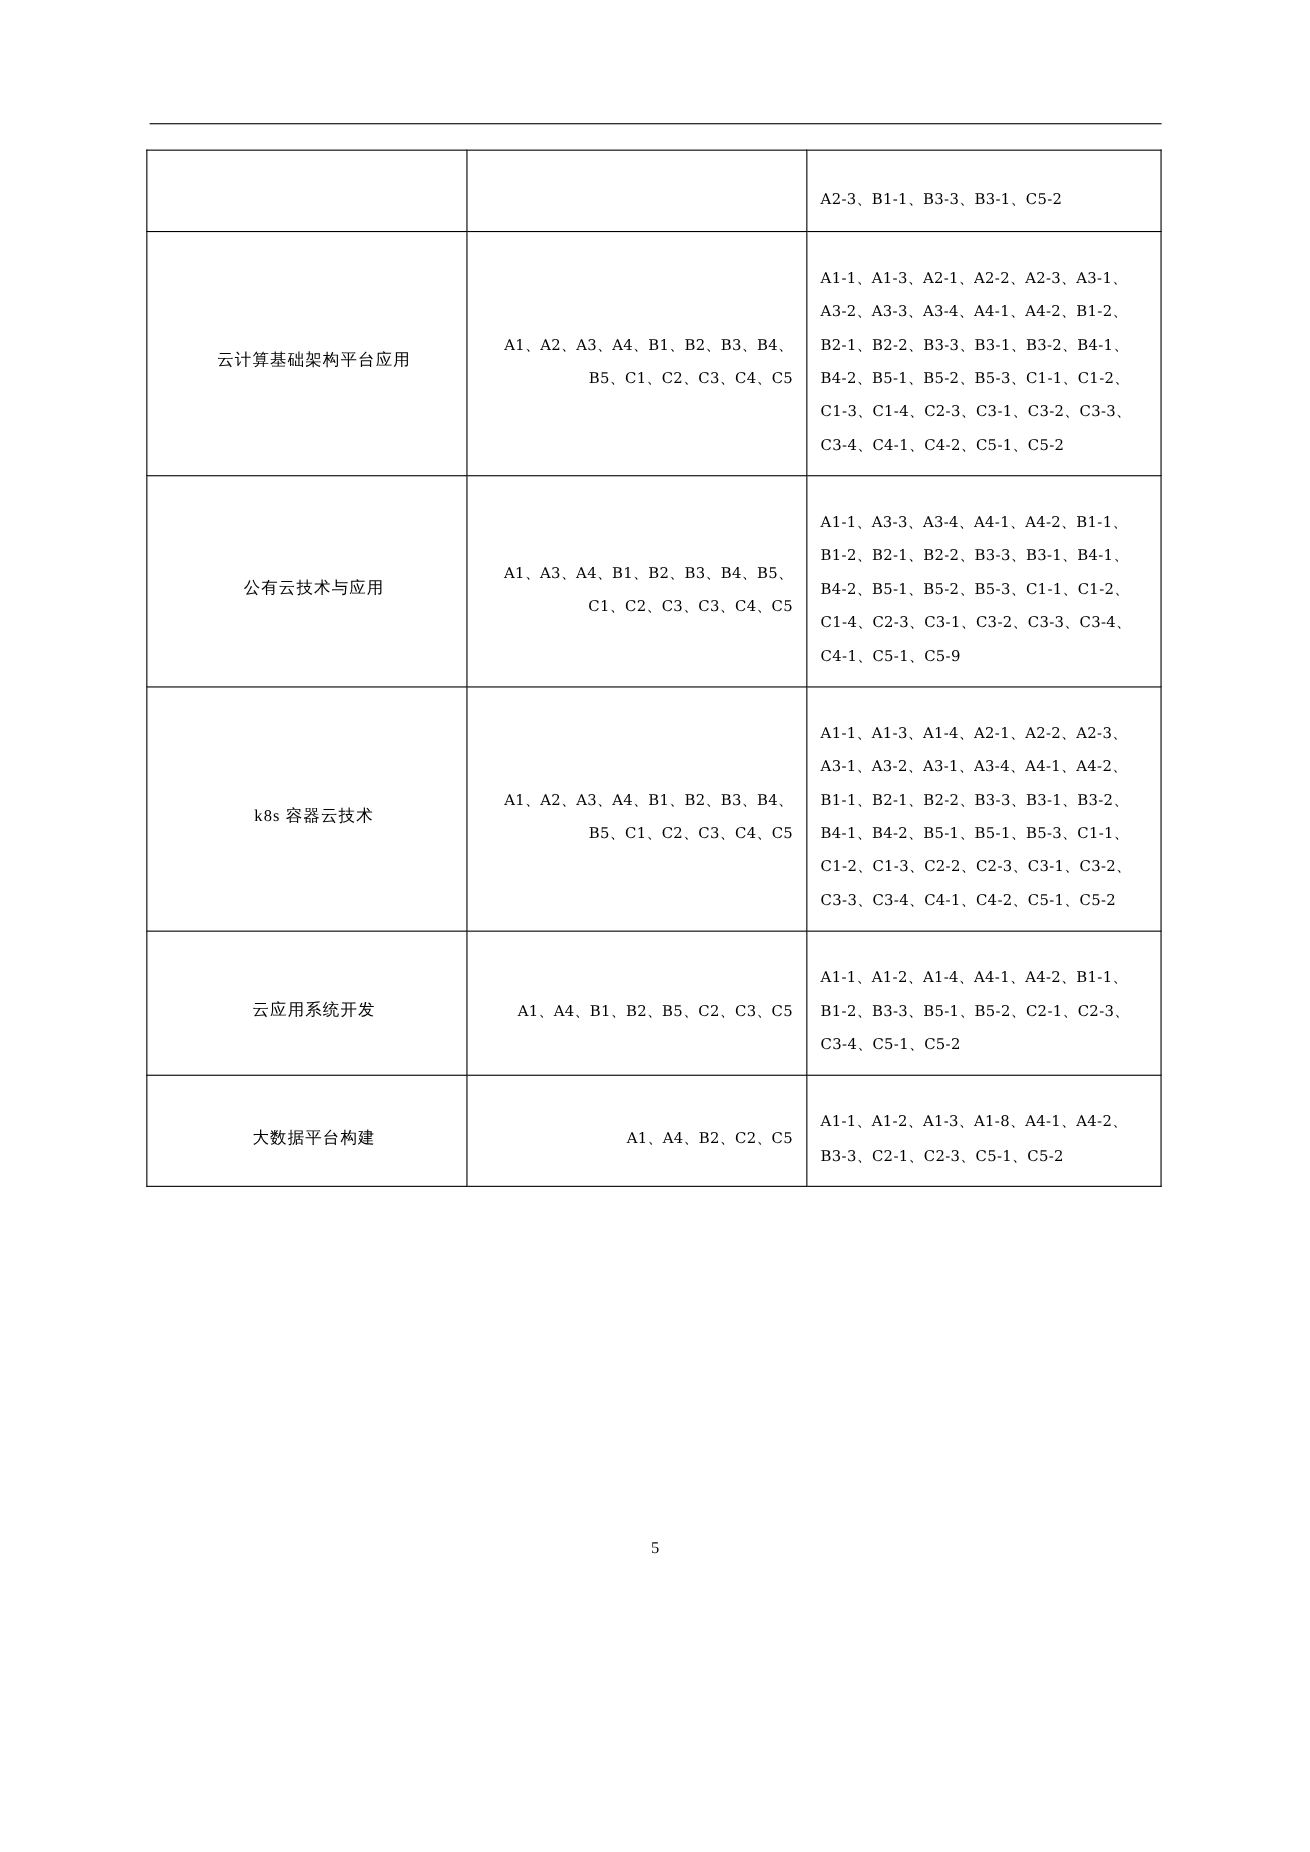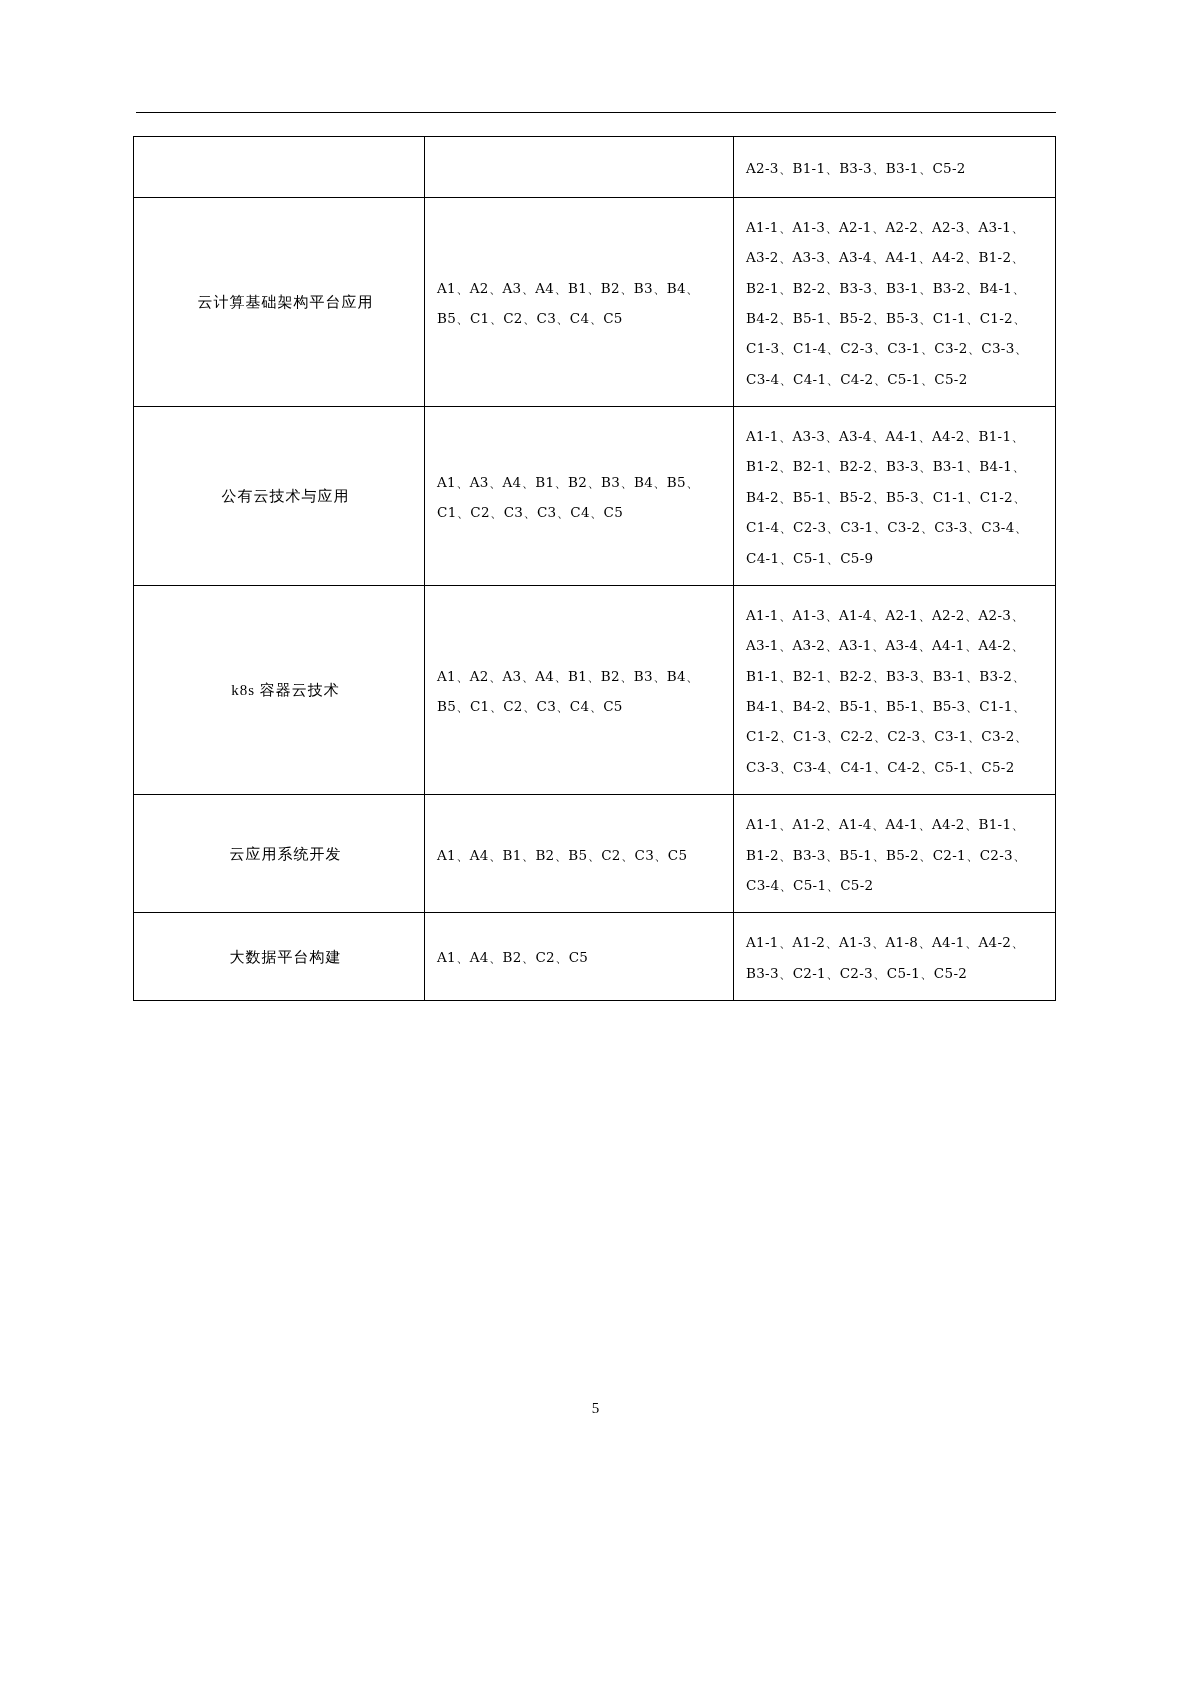--- a/index.html
+++ b/index.html
@@ -36,32 +36,32 @@
     width: 849px;
   }
   table.doc-table {
     border-collapse: collapse;
     width: 849px;
     table-layout: fixed;
   }
   table.doc-table td {
     border: 1px solid #000000;
     vertical-align: middle;
-    padding: 14px 12px 12px 12px;
+    padding: 27px 12px 12px 12px;
     font-size: 14.5px;
     line-height: 2.25;
   }
   td.col-name {
     width: 266px;
     text-align: center;
     font-family: "Liberation Serif", "DejaVu Serif", serif;
   }
   td.col-mid {
     width: 284px;
-    text-align: left;
+    text-align: right;
     letter-spacing: 0.3px;
   }
   td.col-right {
     width: 297px;
     text-align: left;
     letter-spacing: 0.3px;
   }
   .mono-ish {
     font-family: "DejaVu Serif", "Liberation Serif", serif;
     font-size: 13.5px;

